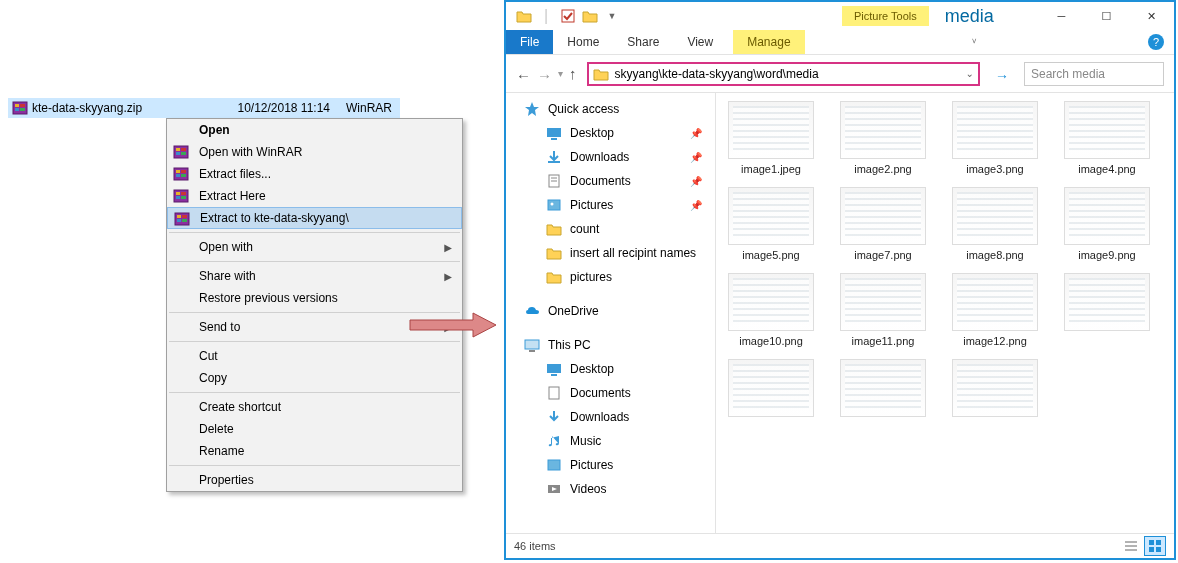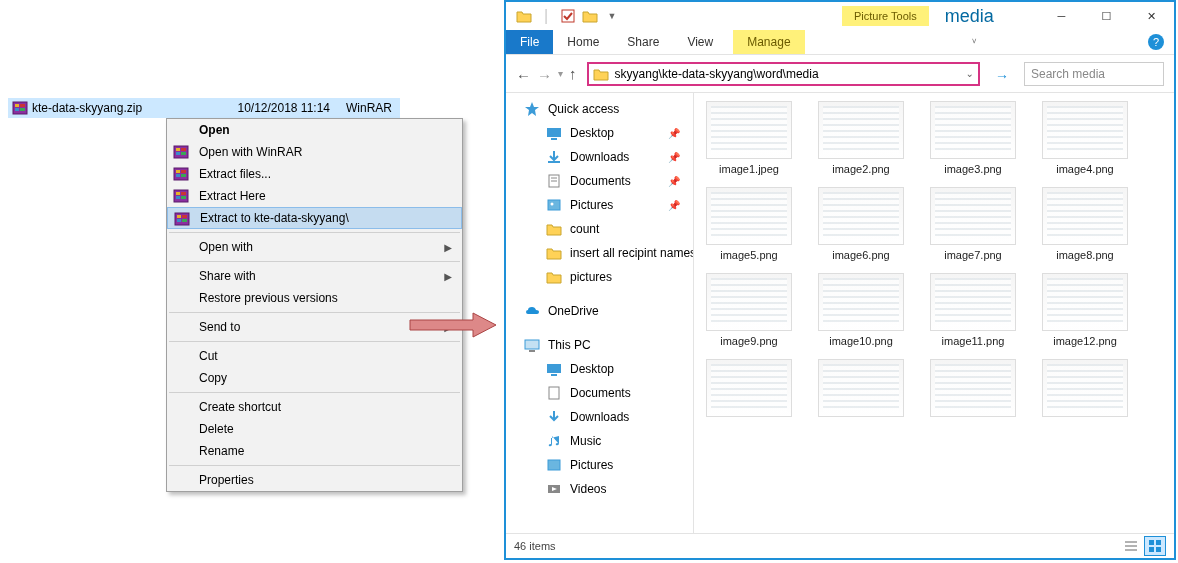--- a/index.html
+++ b/index.html
@@ -45,21 +45,21 @@
   .addr-bar { height: 38px; display: flex; align-items: center; gap: 10px; padding: 0 10px; border-bottom: 1px solid #e3e3e3; }
   .nav-btns { display: flex; gap: 6px; align-items: center; }
   .nav-arrow { font-size: 15px; color: #999; }
   .nav-arrow.active { color: #555; }
   .addr-box { flex: 1; height: 24px; border: 2px solid #d63384; display: flex; align-items: center; padding: 0 4px; font-size: 12px; background: #fff; }
   .addr-box .folder-icon { margin-right: 6px; }
   .refresh-btn { width: 24px; height: 24px; display: flex; align-items: center; justify-content: center; color: #1e90d8; font-size: 14px; }
   .search-box { width: 140px; height: 24px; border: 1px solid #ccc; font-size: 12px; color: #888; padding: 0 6px; display: flex; align-items: center; }
 
   .body-area { flex: 1; display: flex; overflow: hidden; }
-  .nav-pane { width: 188px; border-right: 1px solid #e3e3e3; overflow-y: auto; font-size: 12px; padding-top: 4px; position: relative; }
+  .nav-pane { width: 210px; border-right: 1px solid #e3e3e3; overflow-y: auto; font-size: 12px; padding-top: 4px; position: relative; }
   .nav-pane::-webkit-scrollbar { width: 17px; }
   .nav-pane::-webkit-scrollbar-track { background: #f0f0f0; }
   .nav-pane::-webkit-scrollbar-thumb { background: #c0c0c0; }
   .nav-item { display: flex; align-items: center; height: 24px; padding-left: 18px; cursor: default; }
   .nav-item.l2 { padding-left: 40px; }
   .nav-item .ico { width: 16px; height: 16px; margin-right: 8px; display: inline-flex; align-items: center; justify-content: center; }
   .nav-item .pin { margin-left: auto; margin-right: 12px; color: #888; font-size: 10px; }
   .nav-sep { height: 10px; }
   .nav-item.cut { overflow: hidden; white-space: nowrap; text-align: center; }
 
@@ -437,24 +437,20 @@
           <div class="thumb">
             <div class="thumb-img"></div>
             <div class="thumb-label">image4.png</div>
           </div>
           <div class="thumb">
             <div class="thumb-img"></div>
             <div class="thumb-label">image5.png</div>
           </div>
           <div class="thumb">
             <div class="thumb-img"></div>
-            <div class="thumb-label">image6.png</div>
-          </div>
-          <div class="thumb">
-            <div class="thumb-img"></div>
             <div class="thumb-label">image7.png</div>
           </div>
           <div class="thumb">
             <div class="thumb-img"></div>
             <div class="thumb-label">image8.png</div>
           </div>
           <div class="thumb">
             <div class="thumb-img"></div>
             <div class="thumb-label">image9.png</div>
           </div>

